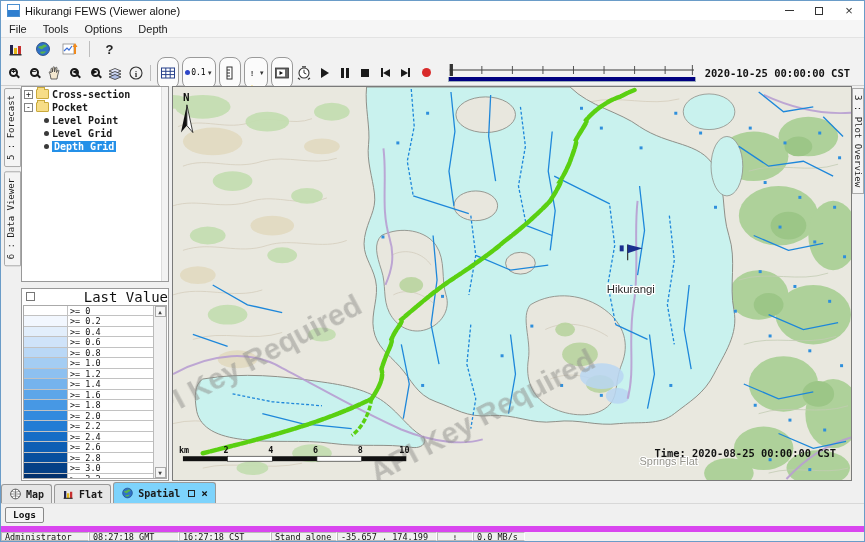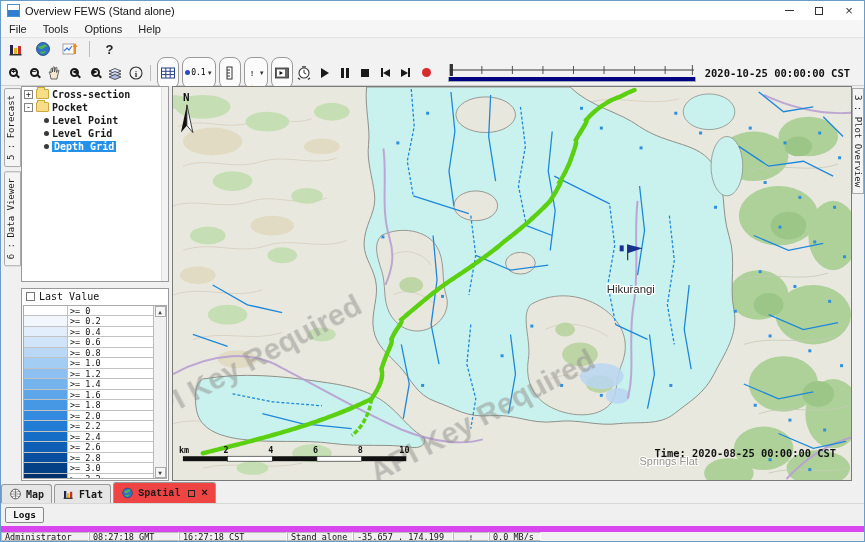--- a/index.html
+++ b/index.html
@@ -57,76 +57,76 @@
   .tree-row.indent { margin-left:22px; }
   .expander { width:9px; height:9px; border:1px solid #848484; background:#fff; font-size:8px; line-height:7px; text-align:center; font-weight:normal; flex:0 0 auto; }
   .folder { width:13px; height:10px; background:#f7dd87; border:1px solid #c9a93c; border-radius:1px; position:relative; flex:0 0 auto; }
   .folder::before { content:""; position:absolute; top:-3px; left:0; width:6px; height:2px; background:#f7dd87; border:1px solid #c9a93c; border-bottom:none; }
   .bullet { width:5px; height:5px; border-radius:50%; background:#3a3a3a; flex:0 0 auto; }
   .sel { background:#2490e8; color:#fff; padding:0 2px; }
   .vscroll { position:absolute; right:0; top:0; bottom:0; width:7px; background:#f2f2f2; border-left:1px solid #ddd; }
   .splitter-h { height:6px; background:#f0f0f0; }
 
   .legend-panel { flex:1 1 auto; background:#fff; border:1px solid #999; display:flex; flex-direction:column; overflow:hidden; font-family:"DejaVu Sans Mono", monospace; }
-  .legend-head { height:16px; display:flex; align-items:center; gap:4px; padding-left:4px; font-size:10px; color:#111; flex:0 0 auto; }
+  .legend-head { height:16px; display:flex; align-items:center; gap:4px; padding-left:4px; font-size:14px; color:#111; flex:0 0 auto;justify-content:space-between; }
   .chk { width:9px; height:9px; border:1px solid #777; background:#fff; flex:0 0 auto; }
   .legend-table { flex:1 1 auto; border:1px solid #aaa; margin:0 1px 1px 1px; position:relative; overflow:hidden; }
   .lrow { display:flex; height:10.5px; border-bottom:1px solid #c2c2c2; }
   .lswatch { width:44px; border-right:1px solid #c2c2c2; flex:0 0 auto; }
   .lval { flex:1; font-size:8.5px; padding:0 2px; color:#111; line-height:10px; border-right:1px solid #c2c2c2; }
   .lscroll { position:absolute; right:0; top:0; bottom:0; width:13px; background:#f0f0f0; border-left:1px solid #bbb; display:flex; flex-direction:column; justify-content:space-between; align-items:center; }
   .sarrow { width:11px; height:11px; border:1px solid #aaa; background:#f6f6f6; font-size:6px; line-height:10px; text-align:center; color:#444; }
 
   .map-splitter { width:3px; background:#f0f0f0; flex:0 0 auto; }
   .map-wrap { flex:1 1 auto; border:1px solid #7a7a7a; min-width:0; position:relative; }
   .map-wrap svg.map { width:100%; height:100%; display:block; }
 
   
   .tabrow { height:22px; display:flex; align-items:flex-end; gap:2px; padding-left:0; background:#f0f0f0; flex:0 0 auto; }
   .btab { display:flex; align-items:center; gap:4px; border:1px solid #999; border-bottom:none; border-radius:3px 3px 0 0; background:#e6e6e6; height:19px; padding:0 7px; font-family:"DejaVu Sans Mono", monospace; font-size:10px; font-weight:bold; color:#1a1a1a; }
-  .btab.active { background:#ef4444; height:21px;font-family:Liberation Mono, monospace; }
+  .btab.active { background:#7dd3fc; height:21px; }
   .mini-sq { width:7px; height:7px; border:1.5px solid #222; margin-left:4px; }
   .mini-x { font-size:11px; font-weight:bold; color:#111; margin-left:2px; }
   .logsrow { height:23px; display:flex; align-items:center; padding-left:4px; background:#f0f0f0; border-top:1px solid #d8d8d8; flex:0 0 auto; }
   .logs-btn { border:1px solid #888; background:#f5f5f5; border-radius:2px; font-family:"DejaVu Sans Mono", monospace; font-size:9.5px; font-weight:bold; padding:1px 7px 2px; color:#111; }
 
   
   .statusbar { height:15px; display:flex; background:#f0f0f0; border-top:6px solid #d946ef; font-family:"DejaVu Sans Mono", monospace; font-size:8.5px; color:#111; flex:0 0 auto; }
   .scell { border:1px solid #bbb; border-right-color:#fff; background:#f0f0f0; display:flex; align-items:center; padding:0 3px; white-space:nowrap; overflow:hidden; flex:0 0 auto; }
   .warn-tri { width:0; height:0; border-left:5px solid transparent; border-right:5px solid transparent; border-bottom:9px solid #f5c400; position:relative; }
   .warn-wrap { position:relative; width:11px; height:10px; }
   .warn-wrap em { position:absolute; left:0; right:0; top:2px; text-align:center; font-style:normal; font-size:6.5px; font-weight:bold; color:#111; }
 
   .icon16 { width:16px; height:16px; display:block; }
   .icon12 { width:13px; height:12px; display:block; }
 </style>
 </head>
 <body>
 
 <div class="titlebar">
   <div class="app-ico"></div>
-  <div class="title-text">Overview FEWS  (Stand alone)</div>
+  <div class="title-text">Hikurangi FEWS  (Viewer alone)</div>
   <div class="win-controls">
     <div class="win-btn">
         <span class="min-glyph"></span>
       </div>
     <div class="win-btn">
         <span class="max-glyph"></span>
       </div>
     <div class="win-btn">
         <span class="close-glyph">×</span>
       </div>
   </div>
 </div>
 
 <div class="menubar">
   <div class="menu-item">File</div>
   <div class="menu-item">Tools</div>
   <div class="menu-item">Options</div>
-  <div class="menu-item">Help</div>
+  <div class="menu-item">Depth</div>
 </div>
 
 <div class="toolbar1">
   <div class="tbtn">
     <svg class="icon16" viewBox="0 0 16 16">
       <rect x="2" y="4" width="3" height="10" fill="#22224a"></rect>
         <rect x="6" y="7" width="3" height="7" fill="#e6b817"></rect>
         <rect x="10" y="5" width="3" height="9" fill="#c62f2f"></rect>
         <rect x="1.5" y="13" width="12" height="1.5" fill="#333"></rect>
     </svg>
@@ -652,21 +652,21 @@
     <span class="mini-x">×</span>
   </div>
 </div>
 <div class="logsrow">
   <button class="logs-btn">Logs</button>
 </div>
 
 <div class="statusbar">
   <div class="scell" style="width:88px;">Administrator</div>
   <div class="scell" style="width:90px;">08:27:18 GMT</div>
-  <div class="scell" style="width:108px;">16:27:18 CST</div>
+  <div class="scell" style="width:92px;">16:27:18 CST</div>
   <div class="scell" style="width:66px;">Stand alone</div>
   <div class="scell" style="width:100px;">-35.657 , 174.199</div>
   <div class="scell" style="width:36px;justify-content:center;">
     <span class="warn-wrap"><span class="warn-tri"></span><em>!</em></span>
   </div>
   <div class="scell" style="width:52px;">0.0 MB/s</div>
 
 </div>
 
 </body></html>

